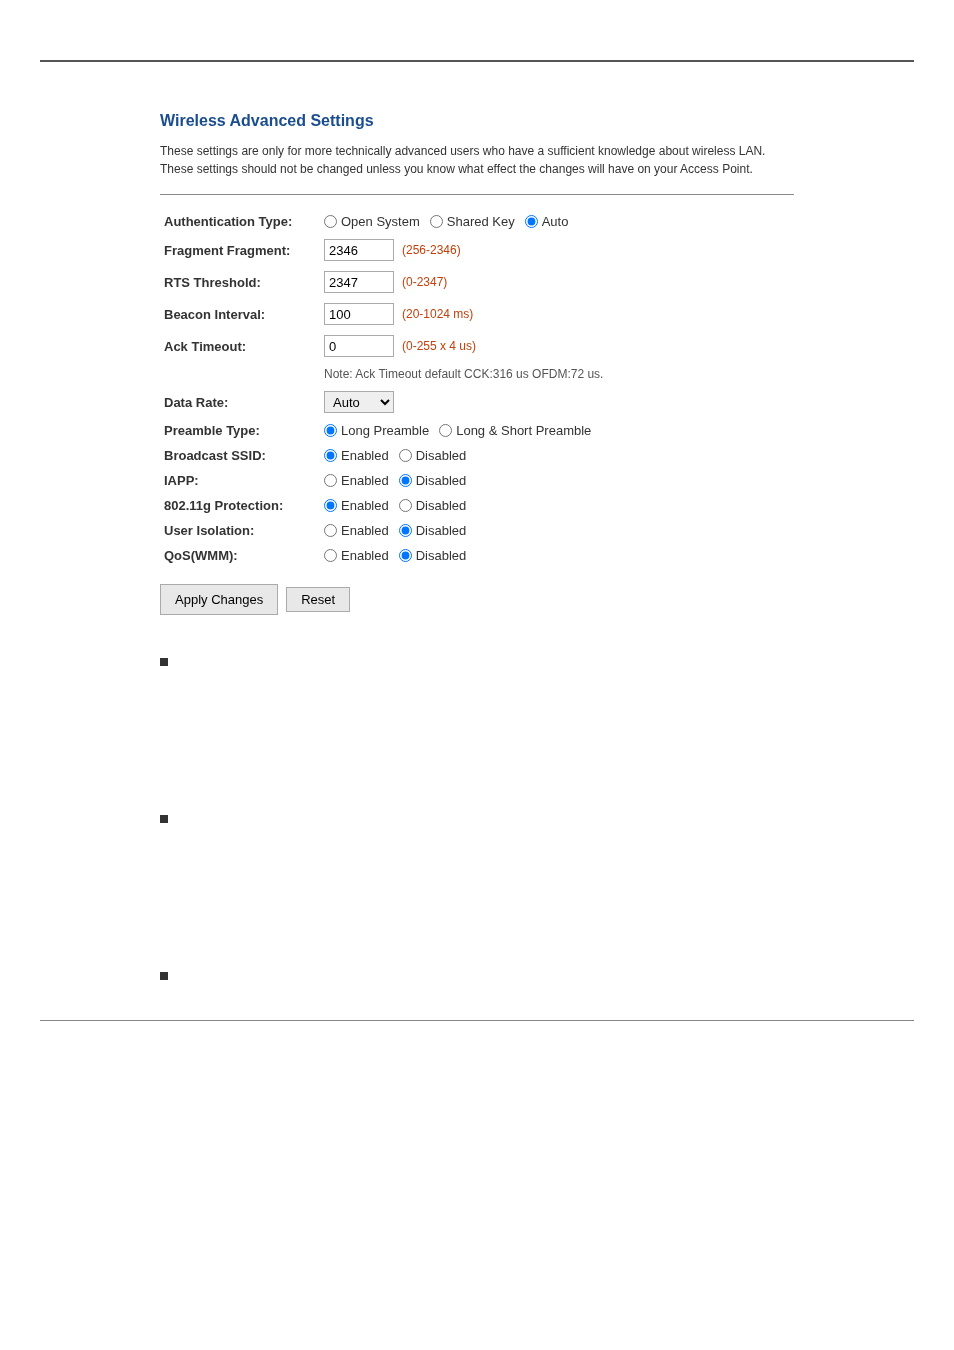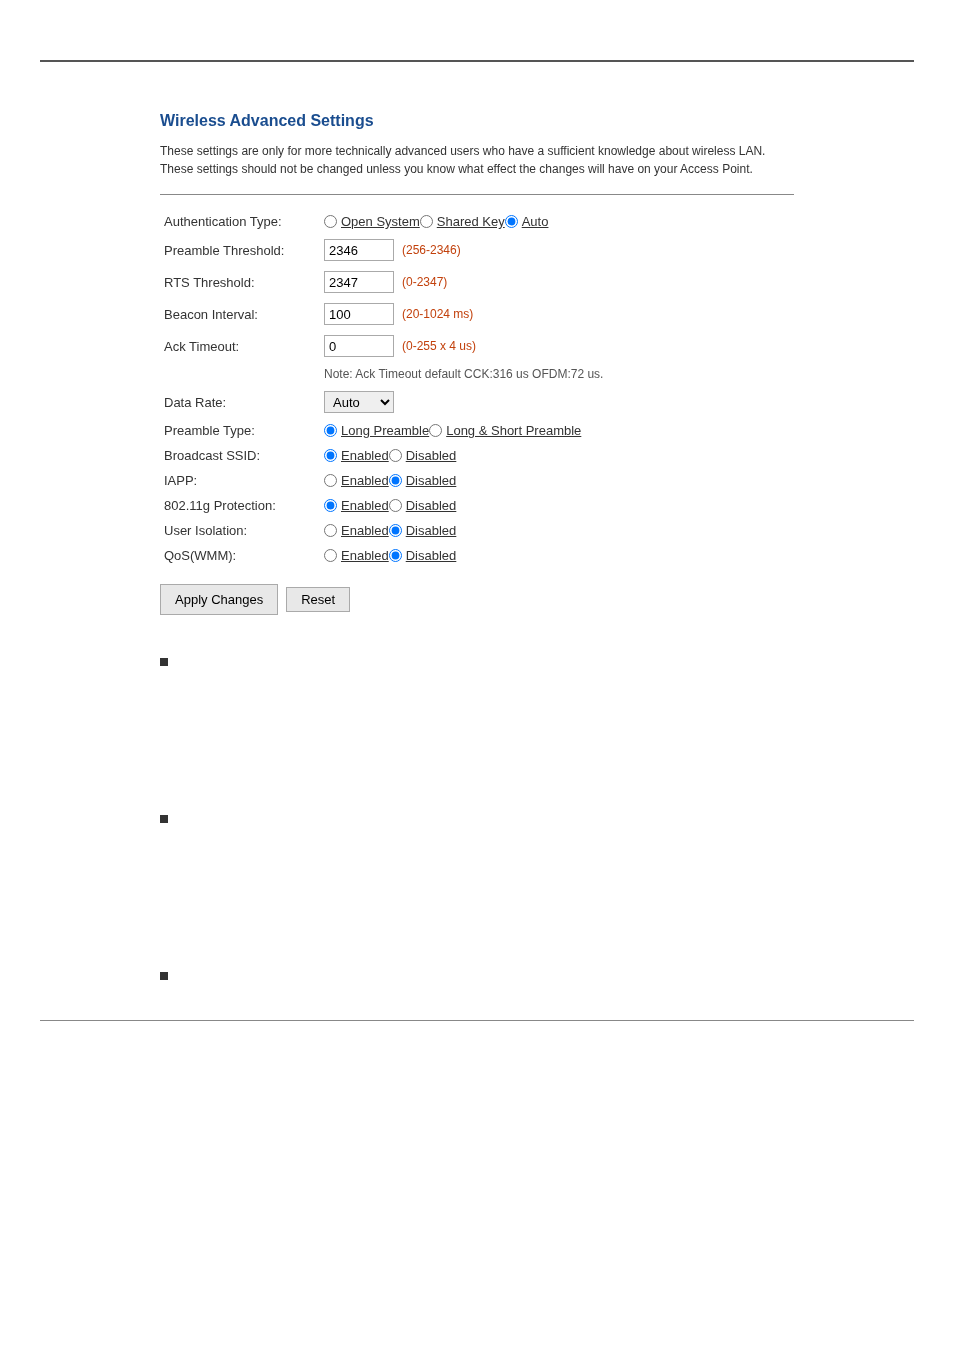--- a/index.html
+++ b/index.html
@@ -61,35 +61,34 @@
     .settings-table tr {
       vertical-align: middle;
     }
 
     .settings-table td {
       padding: 5px 4px;
       vertical-align: middle;
     }
 
     .label-cell {
-      font-weight: normal;
+      font-weight: bold;
       font-size: 13px;
       white-space: nowrap;
       width: 160px;
     }
 
     .value-cell {
       font-size: 13px;
     }
 
     .radio-group {
       display: flex;
       align-items: flex-end;
-      gap: 0;
-      text-decoration: underline;
+      gap: 10px;
     }
 
     .radio-item {
       display: flex;
       align-items: center;
       gap: 4px;
       font-size: 13px;
     }
 
     .radio-item input[type="radio"] {
@@ -208,21 +207,21 @@
               </label>
               <label class="radio-item">
                 <input type="radio" name="auth_type" checked="" style="">
                 <span>Auto</span>
               </label>
             </div>
           </td>
         </tr>
 
         <tr>
-          <td class="label-cell">Preamble Threshold:</td>
+          <td class="label-cell">Fragment Fragment:</td>
           <td class="value-cell">
             <div class="input-row">
               <input type="text" class="text-input" value="2346" style="">
               <span class="range-hint">(256-2346)</span>
             </div>
           </td>
         </tr>
 
         <tr>
           <td class="label-cell">RTS Threshold:</td>

